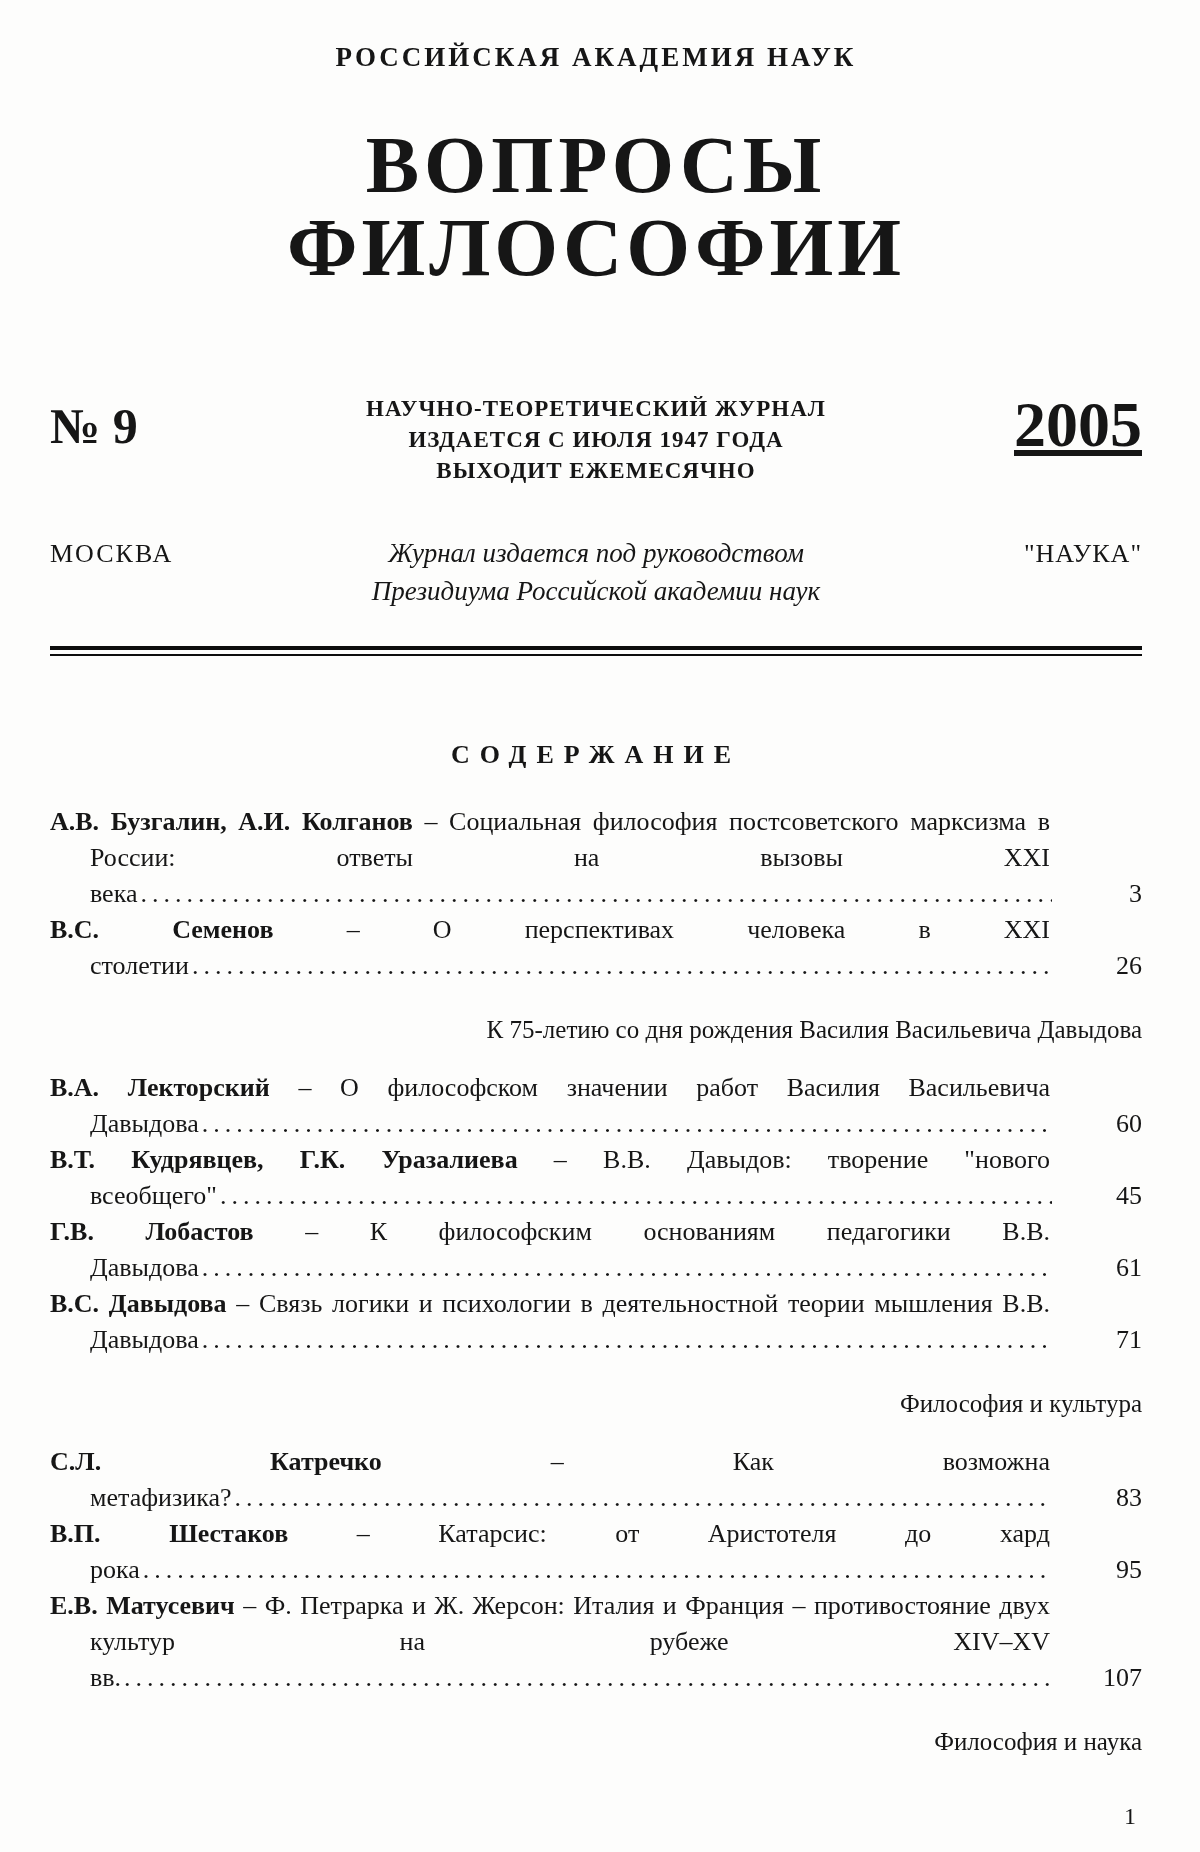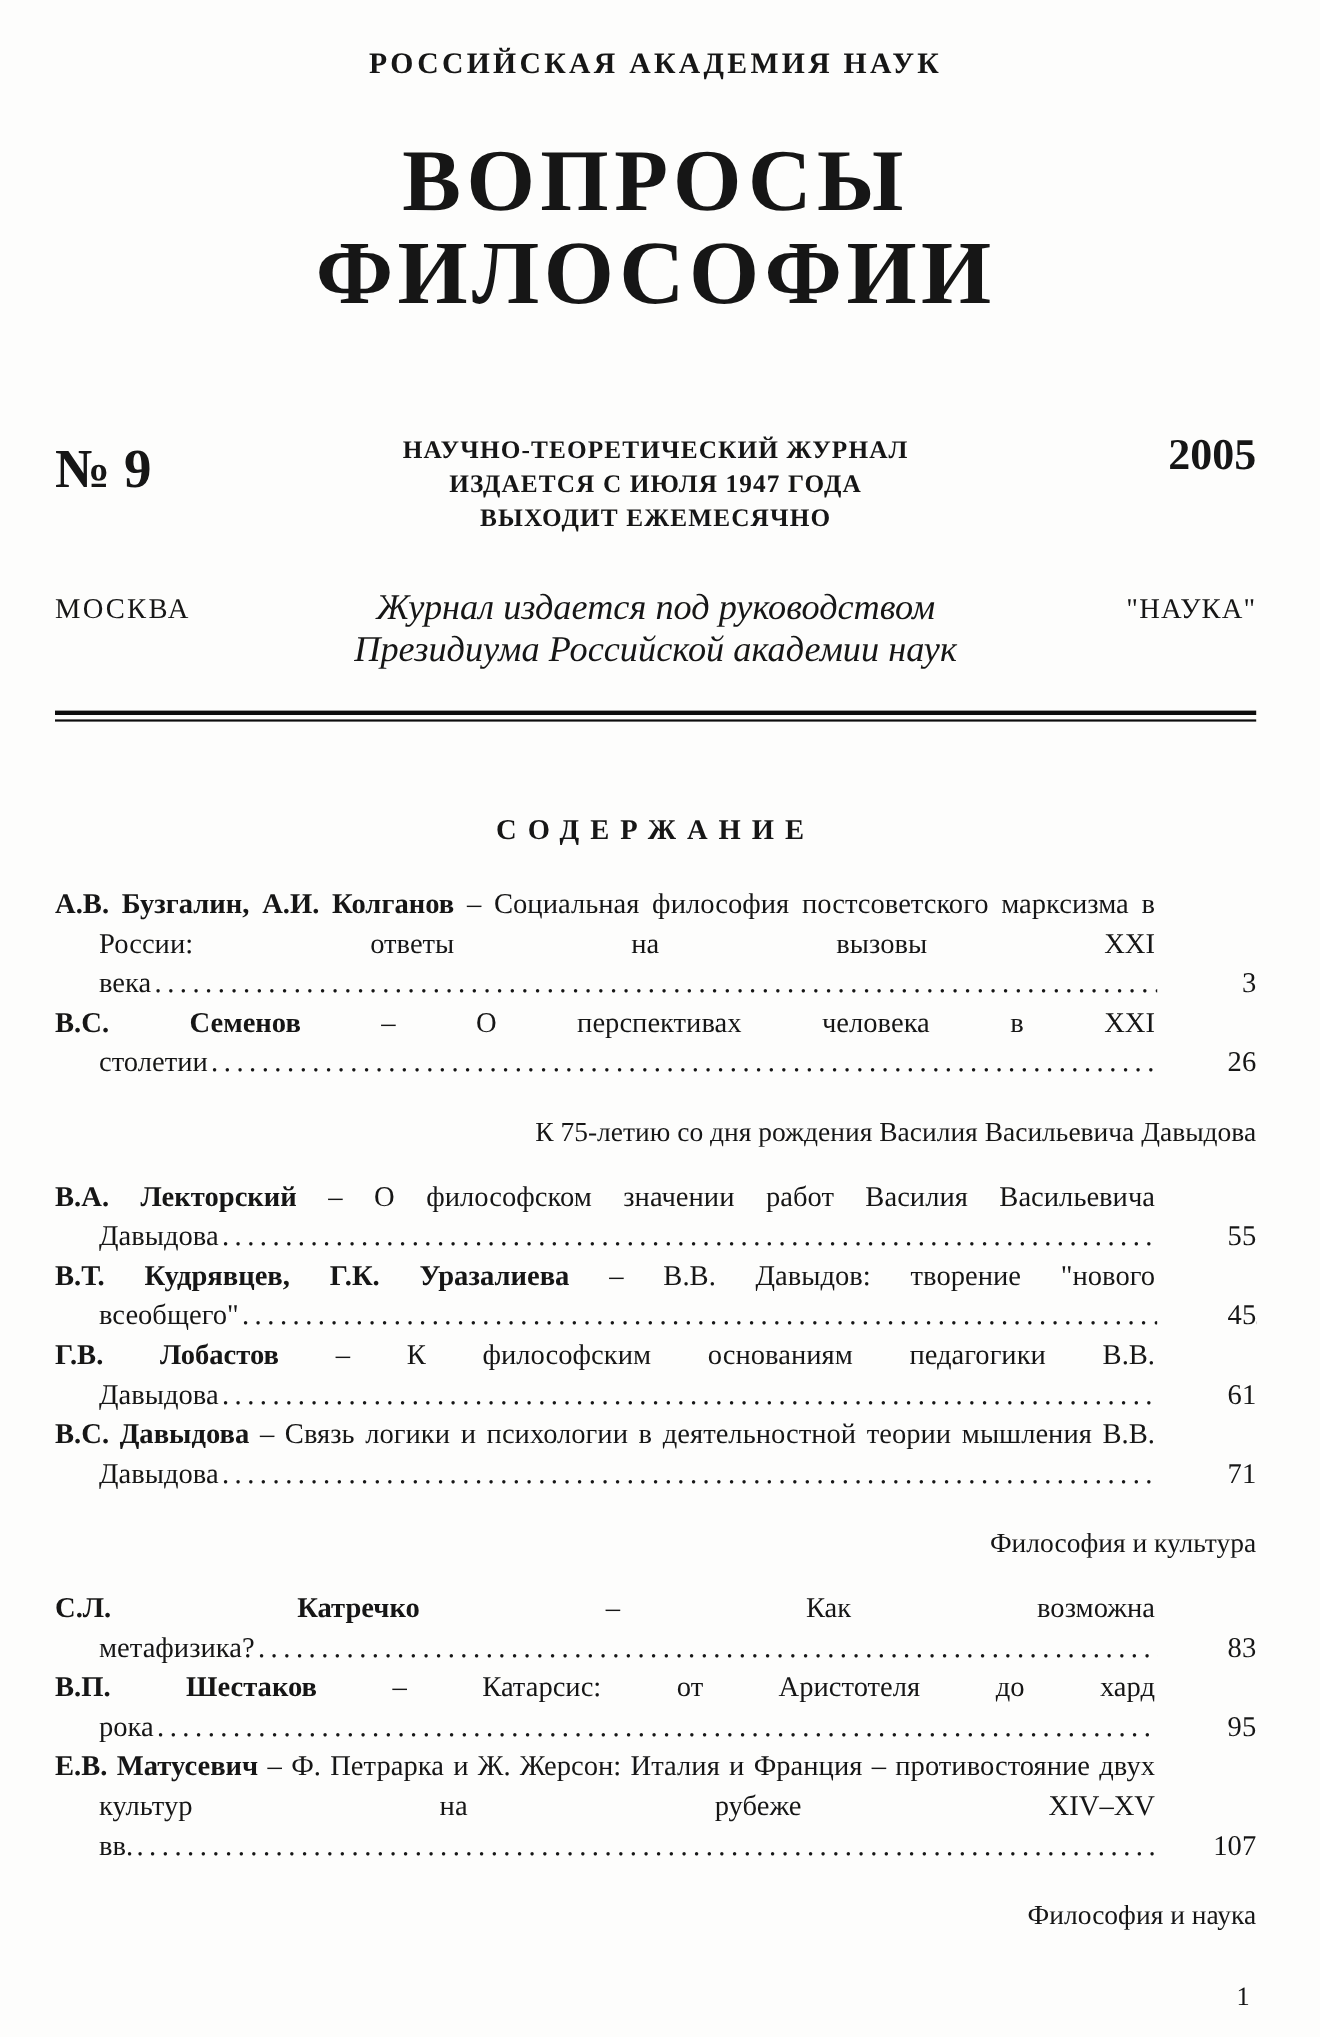--- a/index.html
+++ b/index.html
@@ -57,41 +57,42 @@
     text-align: center;
     font-weight: bold;
     font-size: 23px;
     line-height: 31px;
     letter-spacing: 1px;
   }
   .issue-year {
     width: 230px;
     text-align: right;
     font-weight: bold;
-    font-size: 40px;
-    line-height: 1;
+    font-size: 64px;
+    line-height: 1;
+    text-decoration: underline;
   }
 
   .moscow-row {
     display: flex;
     align-items: flex-start;
     margin-top: 48px;
     justify-content: space-between;
   }
   .city {
     width: 230px;
     font-size: 26px;
     letter-spacing: 2px;
     padding-top: 5px;
   }
   .editorial {
     flex: 1;
     text-align: center;
     font-style: italic;
-    font-size: 33px;
+    font-size: 27px;
     line-height: 38px;
   }
   .publisher {
     width: 230px;
     text-align: right;
     font-size: 26px;
     letter-spacing: 1px;
     padding-top: 5px;
   }
 
@@ -201,21 +202,21 @@
           <span class="entry-title">– О перспективах человека в XXI столетии</span><span class="dots"></span>
           <span class="page-num">26</span>
         </div>
       </div>
 
       <div>
         <div class="section-heading">К 75-летию со дня рождения Василия Васильевича Давыдова</div>
         <div class="toc-entry">
           <span class="authors">В.А. Лекторский</span>
           <span class="entry-title">– О философском значении работ Василия Васильевича Давыдова</span><span class="dots"></span>
-          <span class="page-num">55</span>
+          <span class="page-num">60</span>
         </div>
         <div class="toc-entry">
           <span class="authors">В.Т. Кудрявцев, Г.К. Уразалиева</span>
           <span class="entry-title">– В.В. Давыдов: творение "нового всеобщего"</span><span class="dots"></span>
           <span class="page-num">45</span>
         </div>
         <div class="toc-entry">
           <span class="authors">Г.В. Лобастов</span>
           <span class="entry-title">– К философским основаниям педагогики В.В. Давыдова</span><span class="dots"></span>
           <span class="page-num">61</span>

